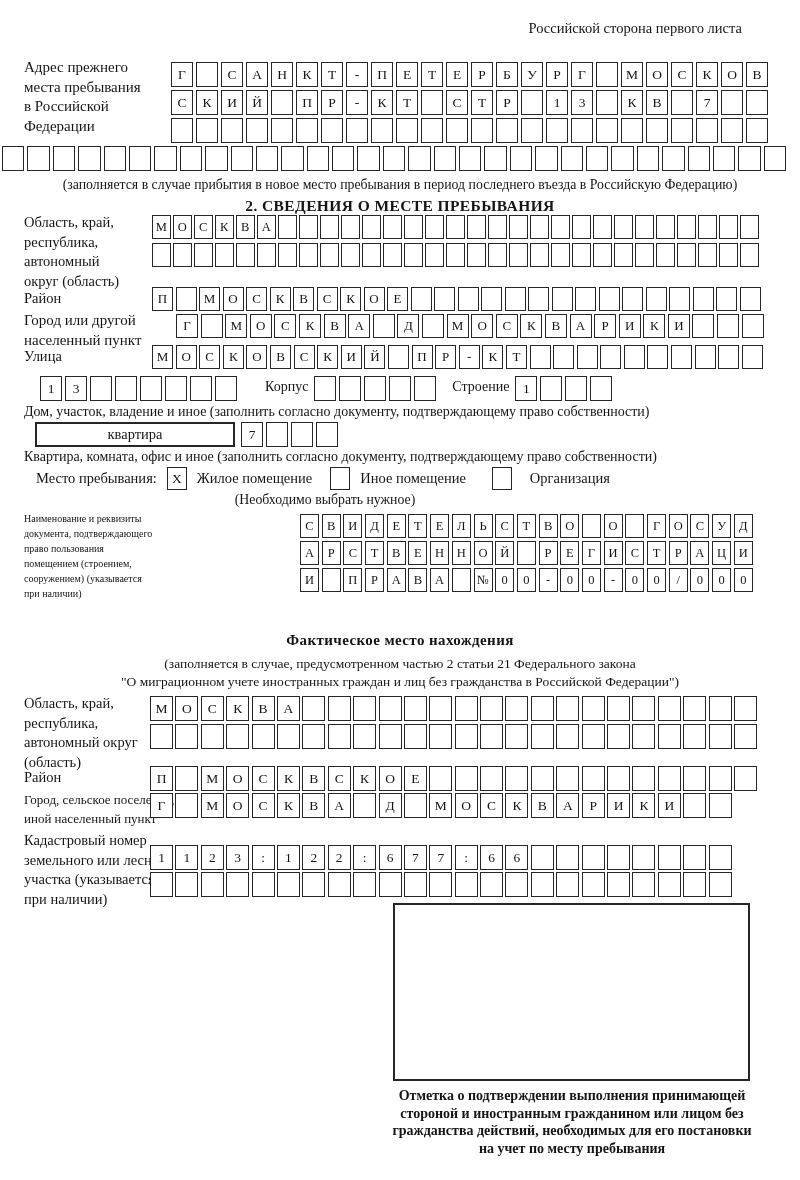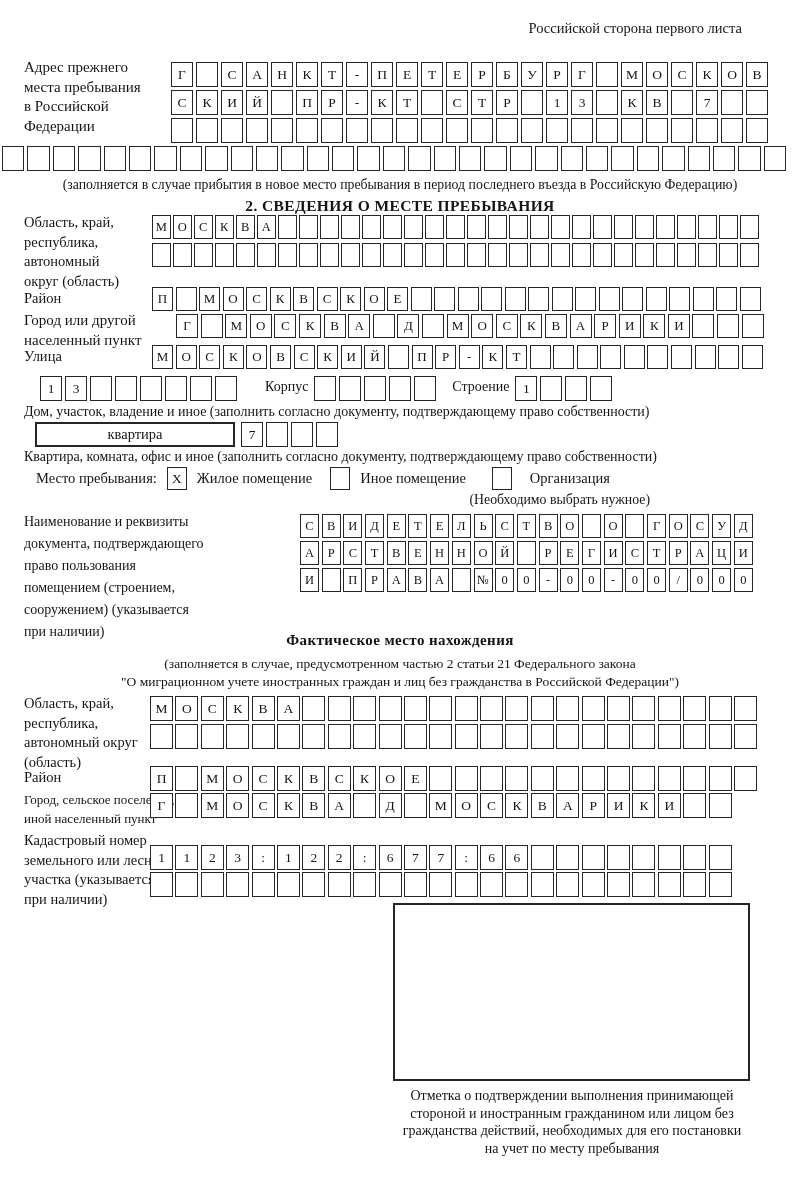--- a/index.html
+++ b/index.html
@@ -23,21 +23,21 @@
   .lbl15{font-size:15px;line-height:19.5px;white-space:pre-line;}
   .lbl13{font-size:13px;line-height:19px;white-space:pre-line;}
   .cap{font-size:14px;}
   .center{left:0;width:800px;text-align:center;}
   .bold{font-weight:bold;letter-spacing:0.4px;}
   .namebox{flex:none;box-sizing:border-box;border:2px solid #262626;background:#fff;
            display:flex;align-items:center;justify-content:center;font-size:14.5px;}
   .chk{flex:none;box-sizing:border-box;width:20px;height:23px;border:1.8px solid #262626;
        display:flex;align-items:center;justify-content:center;font-size:13.5px;}
   .stampbox{box-sizing:border-box;border:2px solid #262626;background:#fff;}
-  .pre{white-space:pre-line;}
+  .pre{white-space:pre-line;font-weight:bold;}
 </style>
 </head>
 <body>
 
 <div class="page">
 
   <div class="abs" style="left:400px;top:20px;width:342px;text-align:right;font-size:14.5px">Российской сторона первого листа</div>
 
   <div class="abs lbl15" style="left:24px;top:58px">Адрес прежнего
 места пребывания
@@ -356,23 +356,23 @@
 
   <div class="abs row" style="left:36px;top:467px;align-items:center">
     <div style="font-size:14.5px">Место пребывания:</div>
     <div class="chk" style="margin-left:10px">X</div>
     <div style="font-size:14.5px;margin-left:10px">Жилое помещение</div>
     <div class="chk" style="margin-left:18px"></div>
     <div style="font-size:14.5px;margin-left:10px">Иное помещение</div>
     <div class="chk" style="margin-left:26px"></div>
     <div style="font-size:14.5px;margin-left:18px">Организация</div>
   </div>
-  <div class="abs" style="left:0;top:492px;width:650px;text-align:right;font-size:13.8px">(Необходимо выбрать нужное)</div>
-
-  <div class="abs lbl" style="left:24px;top:511px;font-size:14px;line-height:22px">Наименование и реквизиты
+  <div class="abs" style="left:0;top:492px;width:650px;text-align:center;font-size:13.8px">(Необходимо выбрать нужное)</div>
+
+  <div class="abs lbl" style="left:24px;top:511px;font-size:10px;line-height:15px">Наименование и реквизиты
 документа, подтверждающего
 право пользования
 помещением (строением,
 сооружением) (указывается
 при наличии)</div>
   <div class="abs row cdoc" style="left:300px;top:514px">
       <span class="cell">С</span>
       <span class="cell">В</span>
       <span class="cell">И</span>
       <span class="cell">Д</span>

